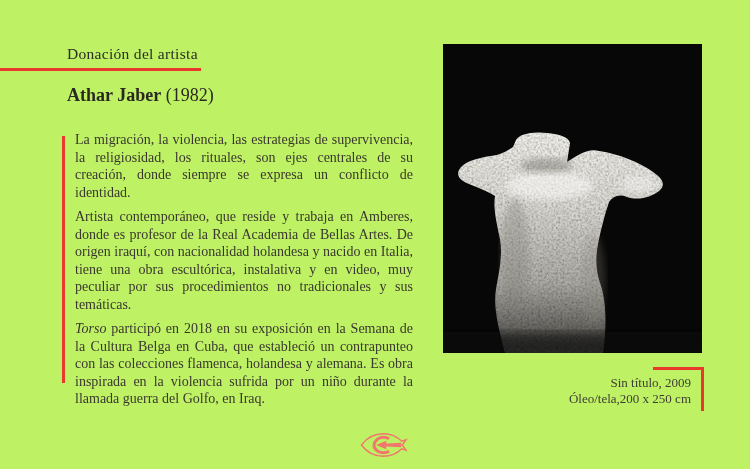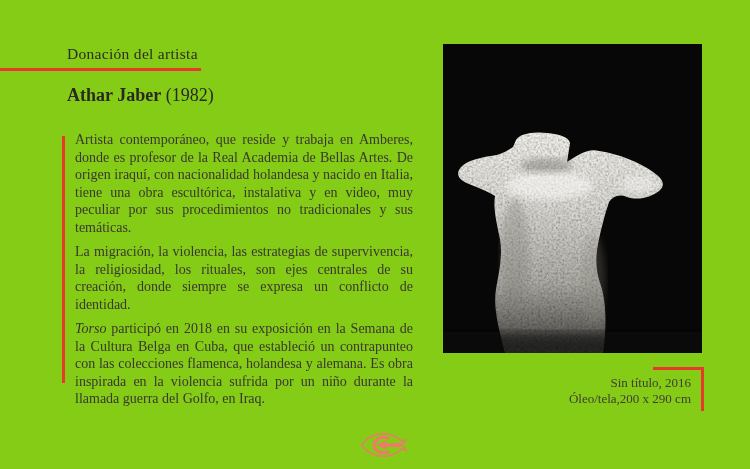--- a/index.html
+++ b/index.html
@@ -1,17 +1,17 @@
 <!DOCTYPE html>
 <html><head>
 <meta charset="utf-8">
 <style>
   html,body{margin:0;padding:0;background:#fdf3de;}
   .page{
-    position:relative;width:750px;height:469px;background:#84cc16;overflow:hidden;
+    position:relative;width:750px;height:469px;background:#bef264;overflow:hidden;
     font-family:"Liberation Serif","DejaVu Serif",serif;color:#3a372f;
   }
   .eyebrow{
     position:absolute;left:67px;top:45px;font-size:15.5px;color:#2e2b26;letter-spacing:.3px;
   }
   .rule-red{position:absolute;left:0;top:68px;width:201px;height:3px;background:#e8392c;}
   .artist-line{position:absolute;left:67px;top:85px;font-size:18px;color:#2b2823;}
   .artist-line b{font-weight:bold;}
   .bio-bar{position:absolute;left:62px;top:136px;width:3px;height:247px;background:#e8392c;}
   .bio{
@@ -39,22 +39,22 @@
   <div class="eyebrow">Donación del artista</div>
   <div class="rule-red"></div>
 
   <div class="artist-line">
     <b>Athar Jaber</b><span> (1982)</span>
   </div>
 
   <div class="bio-bar"></div>
 
   <div class="bio">
+    <p>La migración, la violencia, las estrategias de supervivencia, la religiosidad, los rituales, son ejes centrales de su creación, donde siempre se expresa un conflicto de identidad.</p>
     <p>Artista contemporáneo, que reside y trabaja en Amberes, donde es profesor de la Real Academia de Bellas Artes. De origen iraquí, con nacionalidad holandesa y nacido en Italia, tiene una obra escultórica, instalativa y en video, muy peculiar por sus procedimientos no tradicionales y sus temáticas.</p>
-    <p>La migración, la violencia, las estrategias de supervivencia, la religiosidad, los rituales, son ejes centrales de su creación, donde siempre se expresa un conflicto de identidad.</p>
     <p class="last"><i>Torso</i><span> participó en 2018 en su exposición en la Semana de la Cultura Belga en Cuba, que estableció un contrapunteo con las colecciones flamenca, holandesa y alemana. Es obra inspirada en la violencia sufrida por un niño durante la llamada guerra del Golfo, en Iraq.</span></p>
   </div>
 
   <div class="photo">
     <svg viewBox="0 0 259 309" width="259" height="309" aria-hidden="true">
       <defs>
         <linearGradient id="marble" x1="0" y1="0" x2="0" y2="1">
           <stop offset="0" stop-color="#f1f0ea"></stop>
           <stop offset="0.33" stop-color="#dcdad4"></stop>
           <stop offset="0.68" stop-color="#aeaca6"></stop>
@@ -104,22 +104,22 @@
       <ellipse cx="150" cy="235" rx="12" ry="45" fill="#8a887f" opacity="0.28" filter="url(#soft)"></ellipse>
       <ellipse cx="196" cy="140" rx="18" ry="9" fill="#ffffff" opacity="0.35" filter="url(#soft)"></ellipse>
       <rect x="0" y="288" width="259" height="21" fill="#070707" opacity="0.55" filter="url(#soft)"></rect>
     </svg>
   </div>
 
   <div class="caption-rule-h"></div>
   <div class="caption-rule-v"></div>
 
   <div class="caption">
-    <div>Sin título, 2016</div>
-    <div>Óleo/tela,200 x 290 cm</div>
+    <div>Sin título, 2009</div>
+    <div>Óleo/tela,200 x 250 cm</div>
   </div>
 
   <div class="logo">
     <svg viewBox="0 0 50 32" width="49" height="30" aria-hidden="true">
       <path d="M1.5,16 C7,8.5 16,4 25,4 C33,4 40,7.5 44.5,12 L49,10.5 L45,16 L49,21.5 L44.5,20 C40,24.5 33,28 25,28 C16,28 7,23.5 1.5,16 Z" fill="none" stroke="#f2776d" stroke-width="1.5"></path>
       <path d="M31,9.5 C27.5,6.8 21.5,7 18,10.2 C13.8,14 13.8,18.5 18,22 C21.5,25 27.5,25.2 31,22.5" fill="none" stroke="#f2776d" stroke-width="3.2"></path>
       <path d="M17,16 L28,11.5 L28,14.3 L44,13.6 L44,18.4 L28,17.7 L28,20.5 Z" fill="#f2776d"></path>
     </svg>
   </div>
 

